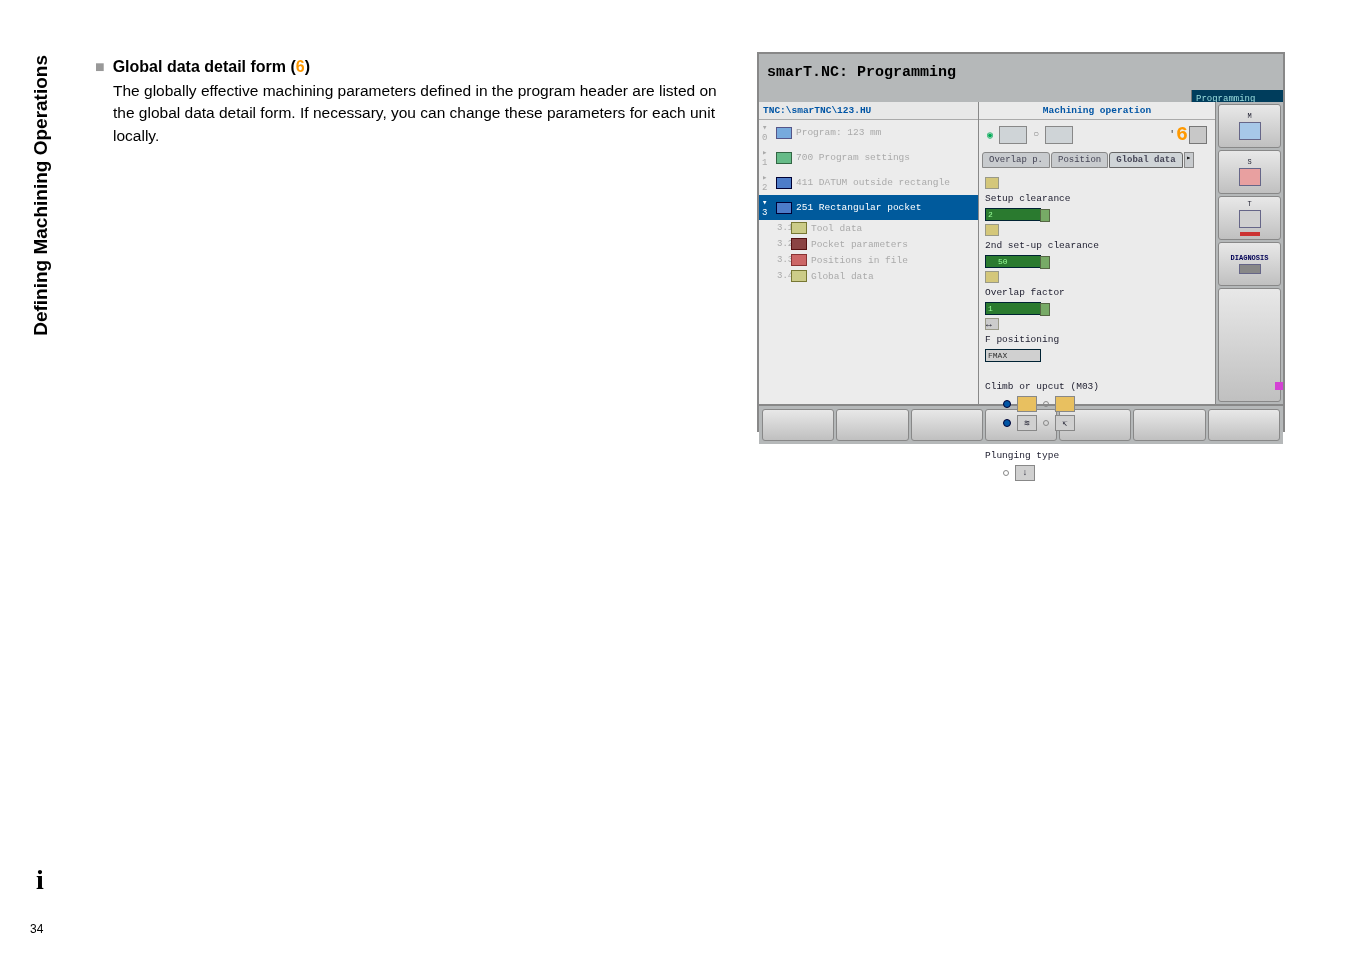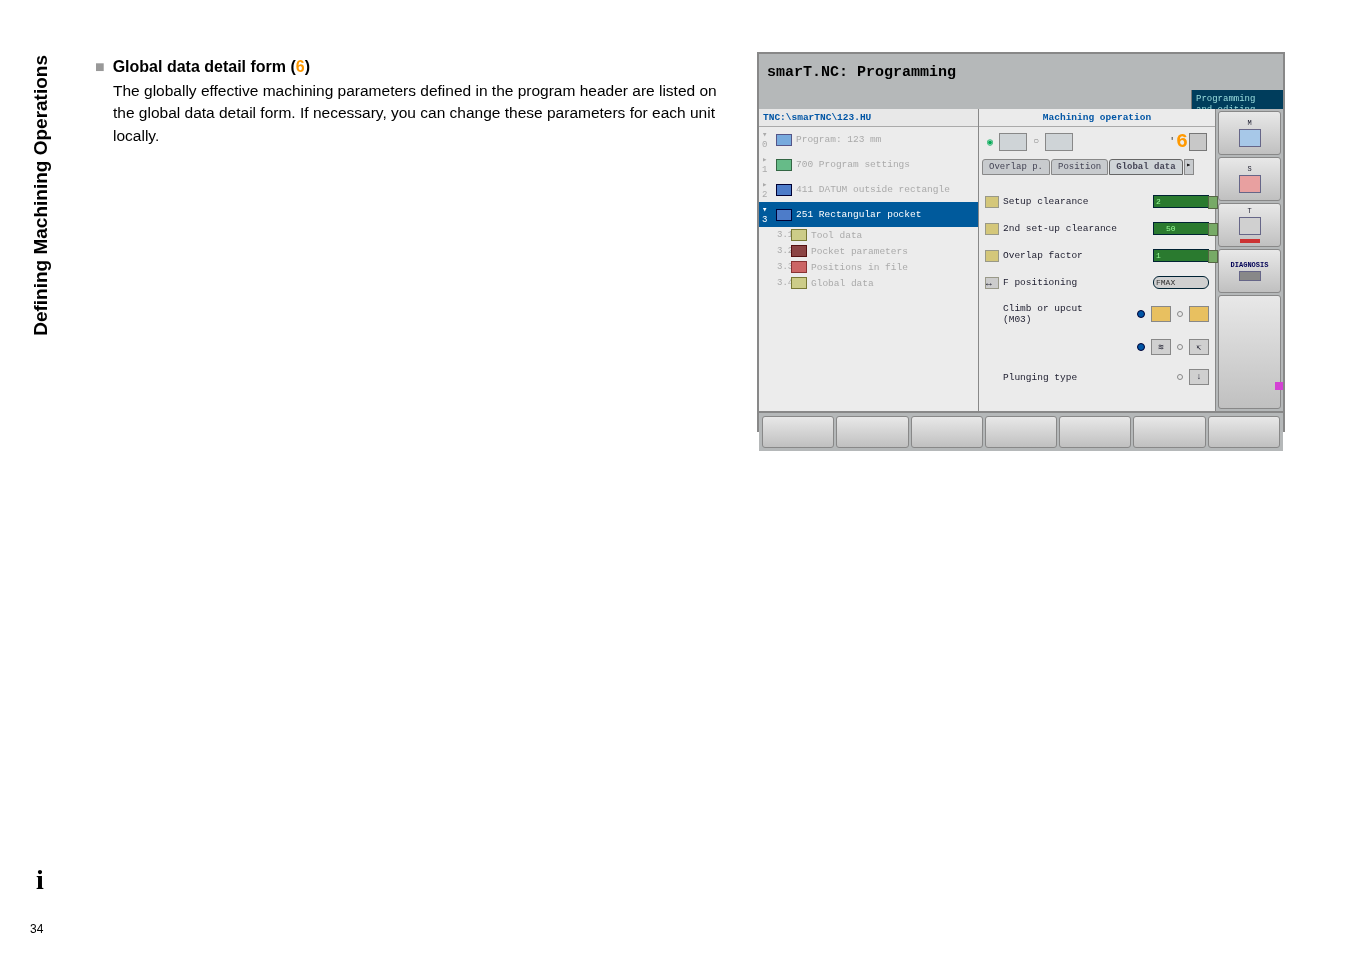--- a/index.html
+++ b/index.html
@@ -37,21 +37,21 @@
       left: 757px;
       top: 52px;
       width: 528px;
       height: 380px;
       border: 2px solid #888;
       background: #b5b8b9;
       font-family: 'Courier New', monospace;
       font-size: 11px;
     }
     
-    .sc-titlebar { display: flex; height: 55px; }
+    .sc-titlebar { display: flex; height: 48px; }
     .sc-title { flex: 1; background: #b5b8b9; color: #000; font-size: 15px; font-weight: bold; padding: 10px 8px; }
     .sc-mode { width: 92px; background: #003d5c; color: #9dd; font-size: 9px; padding: 4px; line-height: 1.2; border-left: 1px solid #777; margin-top: 36px; }
     
     .sc-body { display: flex; height: 302px; background: #0f766e; }
     
     .sc-left { width: 220px; border-right: 1px solid #888; background: #ececec; font-size: 9.5px; }
     .path-row { background: #e8e8e8; color: #0055a5; padding: 3px 4px; font-weight: bold; border-bottom: 1px solid #aaa; }
     .tree-row { display: flex; align-items: center; gap: 4px; padding: 2px 3px; color: #aaa; }
     .tree-row.selected { background: #005a9c; color: #fff; }
     .tree-arrow { width: 10px; font-size: 9px; }
@@ -68,27 +68,27 @@
     .mid-iconrow .mi { width: 28px; height: 18px; background: #cfd4d7; border: 1px solid #888; }
     .mid-iconrow .big6 { font-size: 20px; font-weight: bold; color: #ff9900; display: flex; align-items: center; gap: 1px; }
     .big6 .box6 { width: 18px; height: 18px; background: #c8c8c8; border: 1px solid #777; }
     
     .tab-row { display: flex; gap: 1px; padding: 0 3px 4px; }
     .tab { background: #c8cbce; border: 1px solid #888; padding: 2px 6px; font-size: 9px; color: #445; border-radius: 3px 3px 0 0; }
     .tab.active { background: #cfd4d7; border-color: #666; font-weight: bold; }
     .tab-arrow { width: 10px; background: #c8cbce; border: 1px solid #888; font-size: 8px; text-align: center; }
     
     .form-body { padding: 2px 6px; }
-    .form-row { display: flex; align-items: center; gap: 4px; margin: 14px 0; font-size: 9.5px; color: #223; }
+    .form-row { display: flex; align-items: flex-start; gap: 4px; margin: 3px 0; font-size: 9.5px; color: #223; flex-direction: column; }
     .fr-icon { width: 14px; height: 12px; background: #d4c77a; border: 1px solid #998; flex-shrink: 0; }
     .fr-label { flex: 1; }
     .fld { width: 56px; height: 13px; background: #003d5c; border: 1px solid #002233; }
     .fld.green { background: #2a7a2f; position: relative; }
     .fld.green::after { content: ''; position: absolute; right: -10px; top: 0; width: 8px; height: 11px; background: #7a6; border: 1px solid #564; }
-    .fld.grey { background: #d0d0d0; color: #333; text-align: left; padding: 0 2px; font-size: 8px; line-height: 12px; border-radius: 6px; }
+    .fld.grey { background: #d0d0d0; color: #333; text-align: left; padding: 0 2px; font-size: 8px; line-height: 12px; }
     
     .radio-group { margin-left: 18px; display: flex; align-items: center; gap: 6px; }
     .radio-dot { width: 8px; height: 8px; border-radius: 50%; background: #0055a5; border: 1px solid #003; flex-shrink: 0; }
     .radio-box { width: 20px; height: 16px; background: #d0d0d0; border: 1px solid #888; display: flex; align-items: center; justify-content: center; font-size: 9px; }
     
     .sc-right { width: 68px; background: #b5b8b9; border-left: 1px solid #888; display: flex; flex-direction: column; gap: 2px; padding: 2px; }
     .softkey { flex: 0 0 44px; background: linear-gradient(#e8e8e8, #c0c0c0); border: 1px solid #888; border-radius: 3px; display: flex; flex-direction: column; align-items: center; justify-content: center; font-size: 7px; color: #223; gap: 2px; padding: 2px; }
     .sk-icon { width: 22px; height: 18px; background: #a7c8e8; border: 1px solid #668; }
     .softkey .diag { font-size: 7px; color: #005; font-weight: bold; }
     .softkey .redstrip { width: 20px; height: 4px; background: #c33; margin-top: 2px; }

